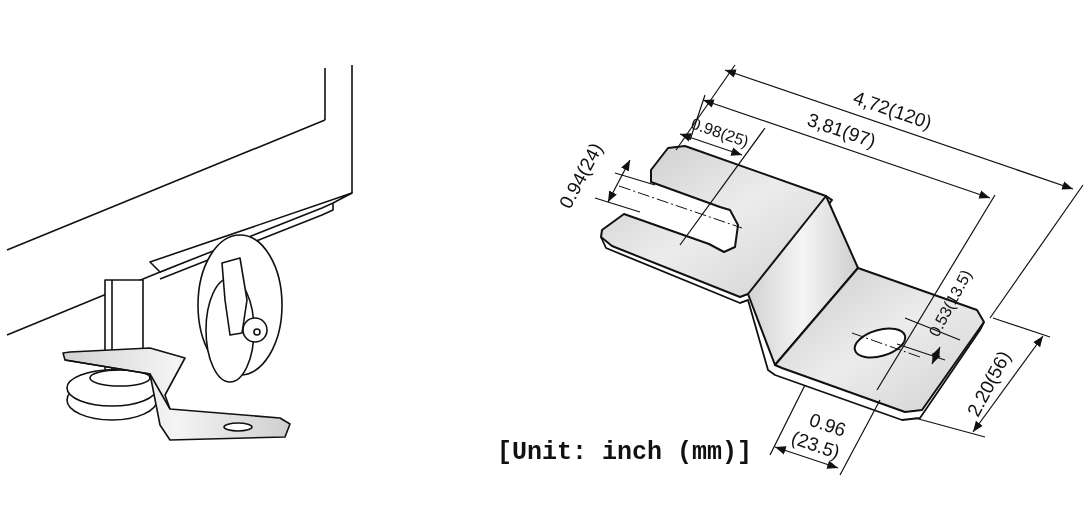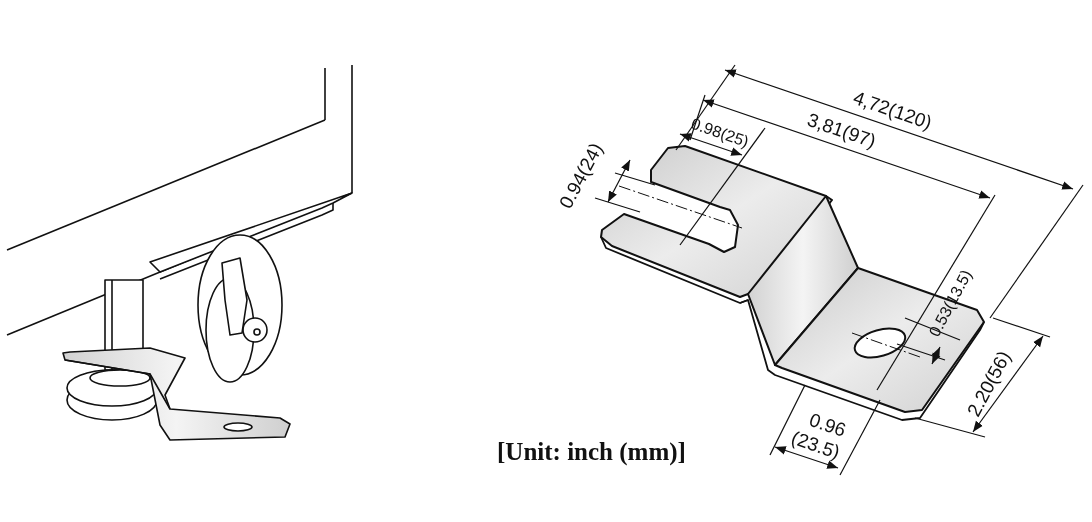--- a/index.html
+++ b/index.html
@@ -1,20 +1,20 @@
 <!DOCTYPE html>
 <html><head>
 <meta charset="utf-8">
 <style>
   html, body { margin: 0; padding: 0; background: #ffffff; }
   body { width: 1092px; height: 522px; position: relative; overflow: hidden; font-family: "Liberation Sans", sans-serif; }
   svg { position: absolute; left: 0; top: 0; }
   .dim { font-family: "Liberation Sans", sans-serif; font-size: 19px; fill: #111; }
   .dim-sm { font-family: "Liberation Sans", sans-serif; font-size: 16px; fill: #111; }
-  .unit { position: absolute; left: 497px; top: 438px; font-family: Liberation Serif, serif; font-weight: bold; font-size: 25px; color: #111; white-space: nowrap; }
+  .unit { position: absolute; left: 497px; top: 438px; font-family: Liberation Mono, monospace; font-weight: bold; font-size: 25px; color: #111; white-space: nowrap; }
 </style>
 </head>
 <body>
 
 <svg width="1092" height="522" viewBox="0 0 1092 522">
   <defs>
     <linearGradient id="metal" x1="0" y1="0" x2="1" y2="0">
       <stop offset="0" stop-color="#d2d2d2"></stop>
       <stop offset="0.5" stop-color="#f4f4f4"></stop>
       <stop offset="1" stop-color="#cfcfcf"></stop>

